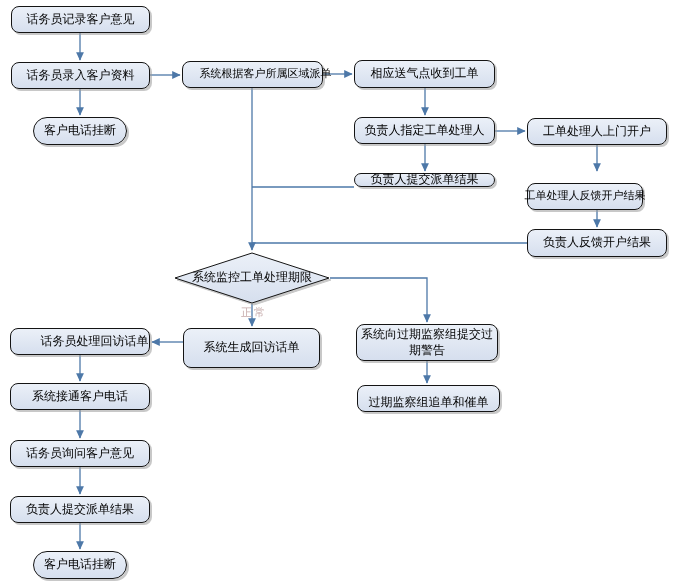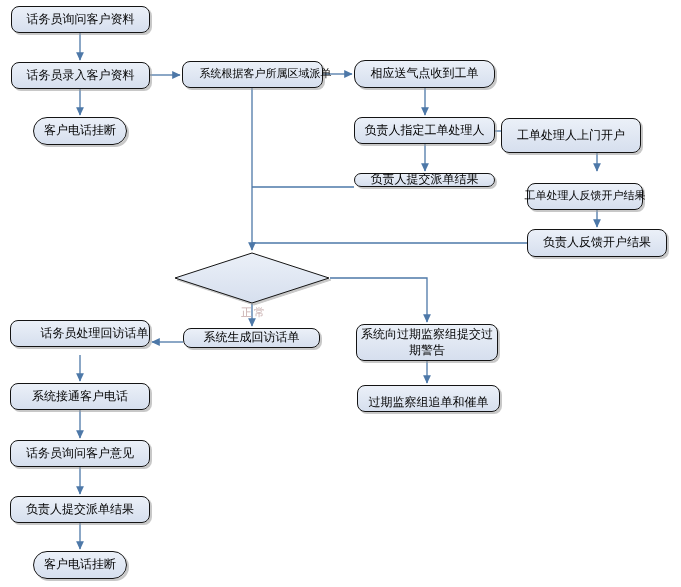--- a/index.html
+++ b/index.html
@@ -50,70 +50,71 @@
       <polyline points="183,342 152,342" marker-end="url(#arw)"></polyline>
       <polyline points="80,355 80,381" marker-end="url(#arw)"></polyline>
       <polyline points="80,410 80,438" marker-end="url(#arw)"></polyline>
       <polyline points="80,467 80,494" marker-end="url(#arw)"></polyline>
       <polyline points="80,523 80,549" marker-end="url(#arw)"></polyline>
     </g>
   </svg>
 
   <div id="nodes">
       <div class="node process oneline" style="left: 11px; top: 6px; width: 139px; height: 27px;">
-        <span class="lbl">话务员询问客户资料</span>
+        <span class="lbl">话务员记录客户意见</span>
       </div>
       <div class="node process oneline" style="left: 11px; top: 62px; width: 139px; height: 27px;">
         <span class="lbl">话务员录入客户资料</span>
       </div>
       <div class="node terminator oneline" style="left: 33px; top: 117px; width: 94px; height: 28px;">
         <span class="lbl">客户电话挂断</span>
       </div>
       <div class="node process oneline" style="left: 182px; top: 61px; width: 141px; height: 27px; font-size: 11px; padding-left: 26px;">
         <span class="lbl">系统根据客户所属区域派单</span>
       </div>
-      <div class="node process oneline" style="left: 354px; top: 60px; width: 141px; height: 28px; border-radius: 11px;">
+      <div class="node process oneline" style="left: 354px; top: 60px; width: 141px; height: 28px;">
         <span class="lbl">相应送气点收到工单</span>
       </div>
       <div class="node process oneline" style="left: 354px; top: 117px; width: 141px; height: 27px;">
         <span class="lbl">负责人指定工单处理人</span>
       </div>
       <div class="node process oneline" style="left: 354px; top: 173px; width: 141px; height: 14px;">
         <span class="lbl">负责人提交派单结果</span>
       </div>
-      <div class="node process oneline" style="left: 501px; top: 118px; width: 140px; height: 35px; justify-content: center;">
+      <div class="node process oneline" style="left: 527px; top: 118px; width: 140px; height: 27px; justify-content: center;">
         <span class="lbl">工单处理人上门开户</span>
       </div>
       <div class="node process oneline" style="left: 527px; top: 183px; width: 116px; height: 27px; font-size: 11px;">
         <span class="lbl">工单处理人反馈开户结果</span>
       </div>
       <div class="node process oneline" style="left: 527px; top: 229px; width: 140px; height: 28px;">
         <span class="lbl">负责人反馈开户结果</span>
       </div>
       <div class="node decision oneline" style="left: 174px; top: 252px; width: 156px; height: 52px;">
         <svg width="156" height="52" viewBox="0 0 156 52">
           <defs>
             <linearGradient id="dg" x1="0" y1="0" x2="0" y2="1">
               <stop offset="0" stop-color="#ebf0f8"></stop>
               <stop offset="1" stop-color="#d6dfee"></stop>
             </linearGradient>
           </defs>
           <polygon points="78,1 155,26 78,51 1,26" fill="url(#dg)" stroke="#141414" stroke-width="1"></polygon>
         </svg>
+        <span class="lbl">系统监控工单处理期限</span>
       </div>
       <div class="node process" style="left: 356px; top: 324px; width: 142px; height: 37px; font-family: Liberation Serif, serif;">
         <span class="lbl">系统向过期监察组提交过期警告</span>
       </div>
       <div class="node process oneline" style="left: 357px; top: 385px; width: 143px; height: 27px; align-items: flex-end;">
         <span class="lbl">过期监察组追单和催单</span>
       </div>
-      <div class="node process oneline" style="left: 183px; top: 328px; width: 137px; height: 20px;">
+      <div class="node process oneline" style="left: 183px; top: 328px; width: 137px; height: 40px;">
         <span class="lbl">系统生成回访话单</span>
       </div>
-      <div class="node process oneline" style="left: 10px; top: 320px; width: 140px; height: 27px; padding-left: 29px;">
+      <div class="node process oneline" style="left: 10px; top: 328px; width: 140px; height: 27px; padding-left: 29px;">
         <span class="lbl">话务员处理回访话单</span>
       </div>
       <div class="node process oneline" style="left: 10px; top: 383px; width: 140px; height: 27px;">
         <span class="lbl">系统接通客户电话</span>
       </div>
       <div class="node process oneline" style="left: 10px; top: 440px; width: 140px; height: 27px;">
         <span class="lbl">话务员询问客户意见</span>
       </div>
       <div class="node process oneline" style="left: 10px; top: 496px; width: 140px; height: 27px;">
         <span class="lbl">负责人提交派单结果</span>

